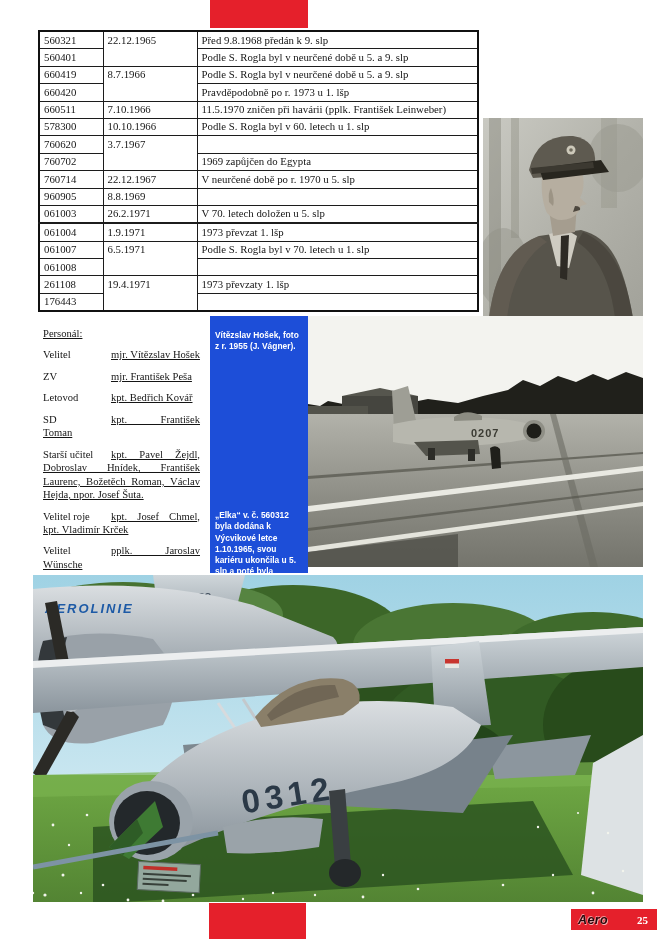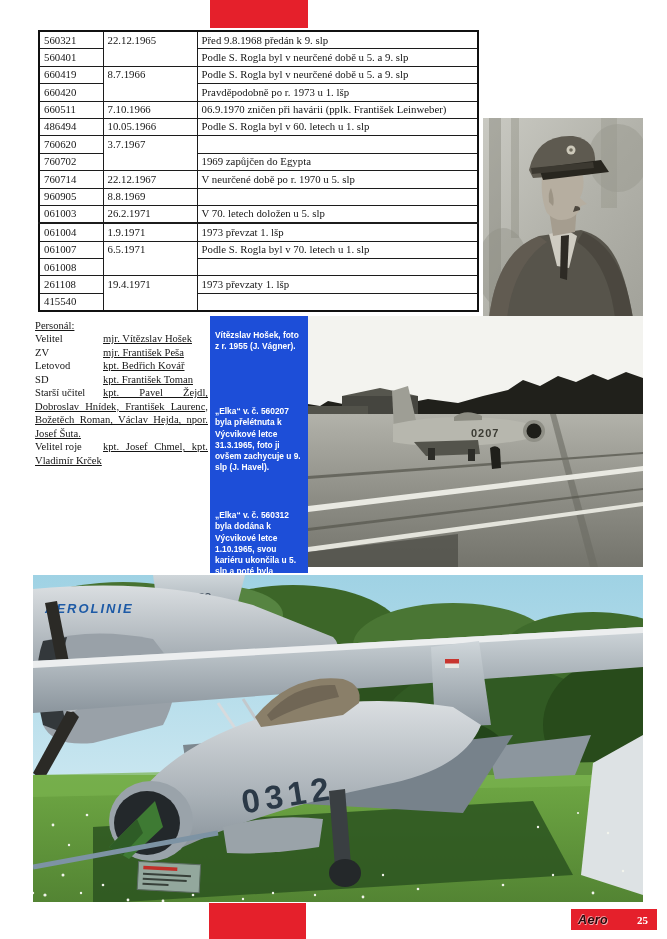--- a/index.html
+++ b/index.html
@@ -19,21 +19,21 @@
     vertical-align:top;white-space:nowrap;overflow:hidden;}
   td.c1{width:56px;}
   td.c2{width:86px;margin-left:39px;}
   td.c3{width:273px;margin-top:48px;}
   tr.thick-all td{border-bottom-width:2.5px;}
   td.thick-b{border-bottom-width:2.5px;}
 
   
   .personnel{position:absolute;left:35px;top:319px;width:173px;
     font:10.6px/1.27 "Liberation Serif",serif;color:#151515;}
-  .personnel p{margin:0;text-align:justify;text-decoration:underline;}
+  .personnel p{margin:8px;text-align:justify;text-decoration:underline;}
   .u{text-decoration:underline;}
   .roster-line .role{display:inline-block;width:68px;}
   .gap-top{margin-top:13px !important;}
 
   
   .caption-panel{position:absolute;left:210px;top:316px;width:98px;height:257px;
     background:#1d4ed8;}
   .caption-panel .cap{position:absolute;left:5px;right:4px;color:#fff;
     font:bold 8.4px/1.32 "Liberation Sans",sans-serif;}
   .cap1{top:6px;} .cap2{top:82px;} .cap3{top:186px;}
@@ -83,25 +83,25 @@
             <td class="c2" rowspan="2">8.7.1966</td>
             <td class="c3">Podle S. Rogla byl v neurčené době u 5. a 9. slp</td>
           </tr>
           <tr>
             <td class="c1">660420</td>
             <td class="c3">Pravděpodobně po r. 1973 u 1. lšp</td>
           </tr>
           <tr>
             <td class="c1">660511</td>
             <td class="c2">7.10.1966</td>
-            <td class="c3">06.9.1970 zničen při havárii (pplk. František Leinweber)</td>
-          </tr>
-          <tr>
-            <td class="c1">486494</td>
-            <td class="c2">10.05.1966</td>
+            <td class="c3">11.5.1970 zničen při havárii (pplk. František Leinweber)</td>
+          </tr>
+          <tr>
+            <td class="c1">578300</td>
+            <td class="c2">10.10.1966</td>
             <td class="c3">Podle S. Rogla byl v 60. letech u 1. slp</td>
           </tr>
           <tr>
             <td class="c1 thick-b">760620</td>
             <td class="c2" rowspan="2">3.7.1967</td>
             <td class="c3"></td>
           </tr>
           <tr>
             <td class="c1">760702</td>
             <td class="c3">1969 zapůjčen do Egypta</td>
@@ -134,21 +134,21 @@
           <tr>
             <td class="c1">061008</td>
             <td class="c3"></td>
           </tr>
           <tr>
             <td class="c1">261108</td>
             <td class="c2" rowspan="2">19.4.1971</td>
             <td class="c3">1973 převzaty 1. lšp</td>
           </tr>
           <tr>
-            <td class="c1">415540</td>
+            <td class="c1">176443</td>
             <td class="c3"></td>
           </tr>
         </tbody>
     </table>
   </div>
 
   <svg id="portrait-photo" class="photo" width="160" height="200" viewBox="0 0 160 200">
     <defs>
       <linearGradient id="pbg" x1="0" y1="0" x2="1" y2="1">
         <stop offset="0" stop-color="#c9c9c2"></stop>
@@ -185,25 +185,28 @@
   <div class="personnel">
     <p class="u">Personál:</p>
     <div id="roster1">
         <p class="roster-line"><span class="role">Velitel</span><span>mjr. Vítězslav Hošek</span></p>
         <p class="roster-line"><span class="role">ZV</span><span>mjr. František Peša</span></p>
         <p class="roster-line"><span class="role">Letovod</span><span>kpt. Bedřich Kovář</span></p>
         <p class="roster-line"><span class="role">SD</span><span>kpt. František Toman</span></p>
         <p class="roster-line"><span class="role">Starší učitel</span><span>kpt. Pavel Žejdl, Dobroslav Hnídek, František Laurenc, Božetěch Roman, Václav Hejda, npor. Josef Šuta.</span></p>
         <p class="roster-line"><span class="role">Velitel roje</span><span>kpt. Josef Chmel, kpt. Vladimír Krček</span></p>
       </div>
+    <div id="roster2">
+        <p class="roster-line"><span class="role">Velitel</span><span>pplk. Jaroslav Wünsche</span></p>
+        <p class="roster-line"><span class="role">ZV</span><span>mjr. Milan Hruška</span></p>
+      </div>
   </div>
 
   <div class="caption-panel">
     <p class="cap cap1">Vítězslav Hošek, foto z r. 1955 (J. Vágner).</p>
-    <p class="cap cap2">„Elka“ v. č. 560207 byla přelétnuta k Výcvikové letce 31.3.1965, foto ji ovšem zachycuje u 9. slp (J. Havel).</p>
     <p class="cap cap3">„Elka“ v. č. 560312 byla dodána k Výcvikové letce 1.10.1965, svou kariéru ukončila u 5. slp a poté byla předána do Air Parku Zruč u Plzně (web Air Park Zruč).</p>
   </div>
 
   <svg id="bw-photo" class="photo" width="335" height="251" viewBox="0 0 335 251">
     <defs>
       <linearGradient id="apron" x1="0" y1="0" x2="0" y2="1">
         <stop offset="0" stop-color="#b2b2aa"></stop>
           <stop offset=".55" stop-color="#8d8d85"></stop>
         <stop offset="1" stop-color="#74746c"></stop>
       </linearGradient>

